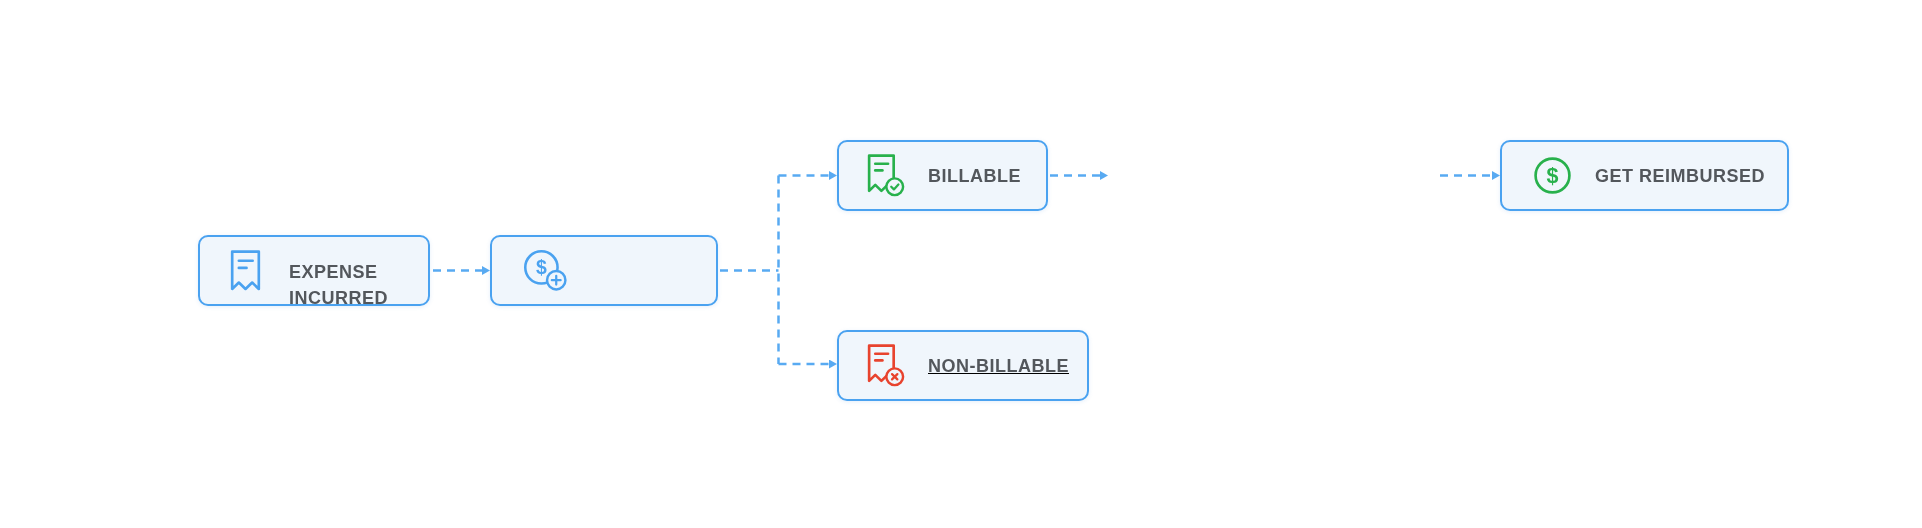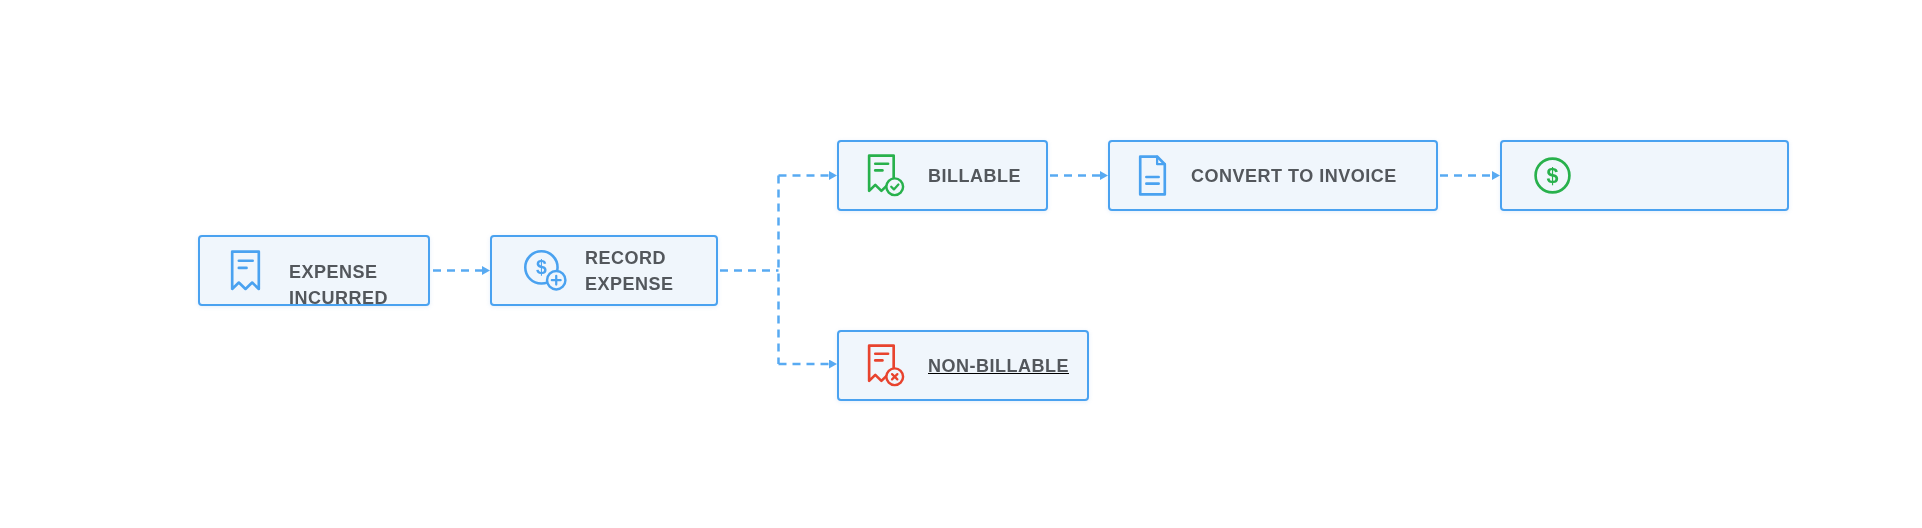--- a/index.html
+++ b/index.html
@@ -26,21 +26,21 @@
     fill: none;
     stroke: var(--connector-blue, #58AAF2);
     stroke-width: 2.5;
     stroke-dasharray: 8 6;
   }
   .node {
     position: absolute;
     height: 71px;
     box-sizing: border-box;
     border: 2px solid var(--accent-blue, #4AA2F0);
-    border-radius: 4px;
+    border-radius: 10px;
     background: var(--light-fill, #F0F6FC);
     display: flex;
     align-items: center;
     box-shadow: 0 1px 4px rgba(80, 150, 220, 0.15);
   }
   .node .icon {
     display: flex;
     align-items: center;
     justify-content: center;
     flex: 0 0 auto;
@@ -115,55 +115,44 @@
 
   <div class="node n-record">
     <span class="icon">
       <svg width="47" height="45" viewBox="0 0 46 44">
         <circle class="ic-stroke-blue" stroke-width="2.5" cx="19" cy="19" r="15.8"></circle>
         <text class="ic-text-blue" x="19" y="25.8" font-size="19" text-anchor="middle">$</text>
         <circle class="ic-stroke-blue ic-badge" stroke-width="2.4" cx="33.5" cy="31.5" r="9"></circle>
         <path class="ic-stroke-blue" stroke-width="2.2" d="M33.5 27.2 V35.8 M29.2 31.5 H37.8"></path>
       </svg>
     </span>
-    <span class="label wrap">RECORD EXPENSE</span>
   </div>
 
   <div class="node n-billable">
     <span class="icon">
       <svg width="41" height="45" viewBox="0 0 40 44">
         <path class="ic-stroke-green" stroke-width="2.6" d="M4 2.5 H28 V37 L22 31.2 L16 37 L10 31.2 L4 37 Z"></path>
         <path class="ic-stroke-green" stroke-width="2.6" d="M10 10.5 H22.5"></path>
         <path class="ic-stroke-green" stroke-width="2.6" d="M10 17 H17"></path>
         <circle class="ic-stroke-green ic-badge" stroke-width="2.4" cx="29" cy="33" r="8.2"></circle>
         <path class="ic-stroke-green" stroke-width="2.2" d="M25.6 33 L28.2 35.6 L32.6 30.8"></path>
       </svg>
     </span>
     <span class="label nowrap">BILLABLE</span>
   </div>
 
-  <div class="node n-convert">
-    <span class="icon">
-      <svg width="33" height="43" viewBox="0 0 32 42">
-        <path class="ic-stroke-blue" stroke-width="2.6" d="M4 2.5 H20.5 L28 10 V39.5 H4 Z"></path>
-        <path class="ic-stroke-blue" stroke-width="2.2" d="M20.5 2.5 V10 H28"></path>
-        <path class="ic-stroke-blue" stroke-width="2.6" d="M10 22.5 H22"></path>
-        <path class="ic-stroke-blue" stroke-width="2.6" d="M10 29 H22"></path>
-      </svg>
-    </span>
-    <span class="label nowrap">CONVERT TO INVOICE</span>
-  </div>
 
   <div class="node n-reimb">
     <span class="icon">
       <svg width="41" height="41" viewBox="0 0 40 40">
         <circle class="ic-stroke-green" stroke-width="2.6" cx="20" cy="20" r="16.5"></circle>
         <text class="ic-text-green" x="20" y="27" font-size="21" text-anchor="middle">$</text>
       </svg>
     </span>
+    <span class="label nowrap">GET REIMBURSED</span>
   </div>
 
   <div class="node n-nonbill">
     <span class="icon">
       <svg width="41" height="45" viewBox="0 0 40 44">
         <path class="ic-stroke-red" stroke-width="2.6" d="M4 2.5 H28 V37 L22 31.2 L16 37 L10 31.2 L4 37 Z"></path>
         <path class="ic-stroke-red" stroke-width="2.6" d="M10 10.5 H22.5"></path>
         <path class="ic-stroke-red" stroke-width="2.6" d="M10 17 H17"></path>
         <circle class="ic-stroke-red ic-badge" stroke-width="2.4" cx="29" cy="33" r="8.2"></circle>
         <path class="ic-stroke-red" stroke-width="2.2" d="M26.4 30.4 L31.6 35.6 M31.6 30.4 L26.4 35.6"></path>

